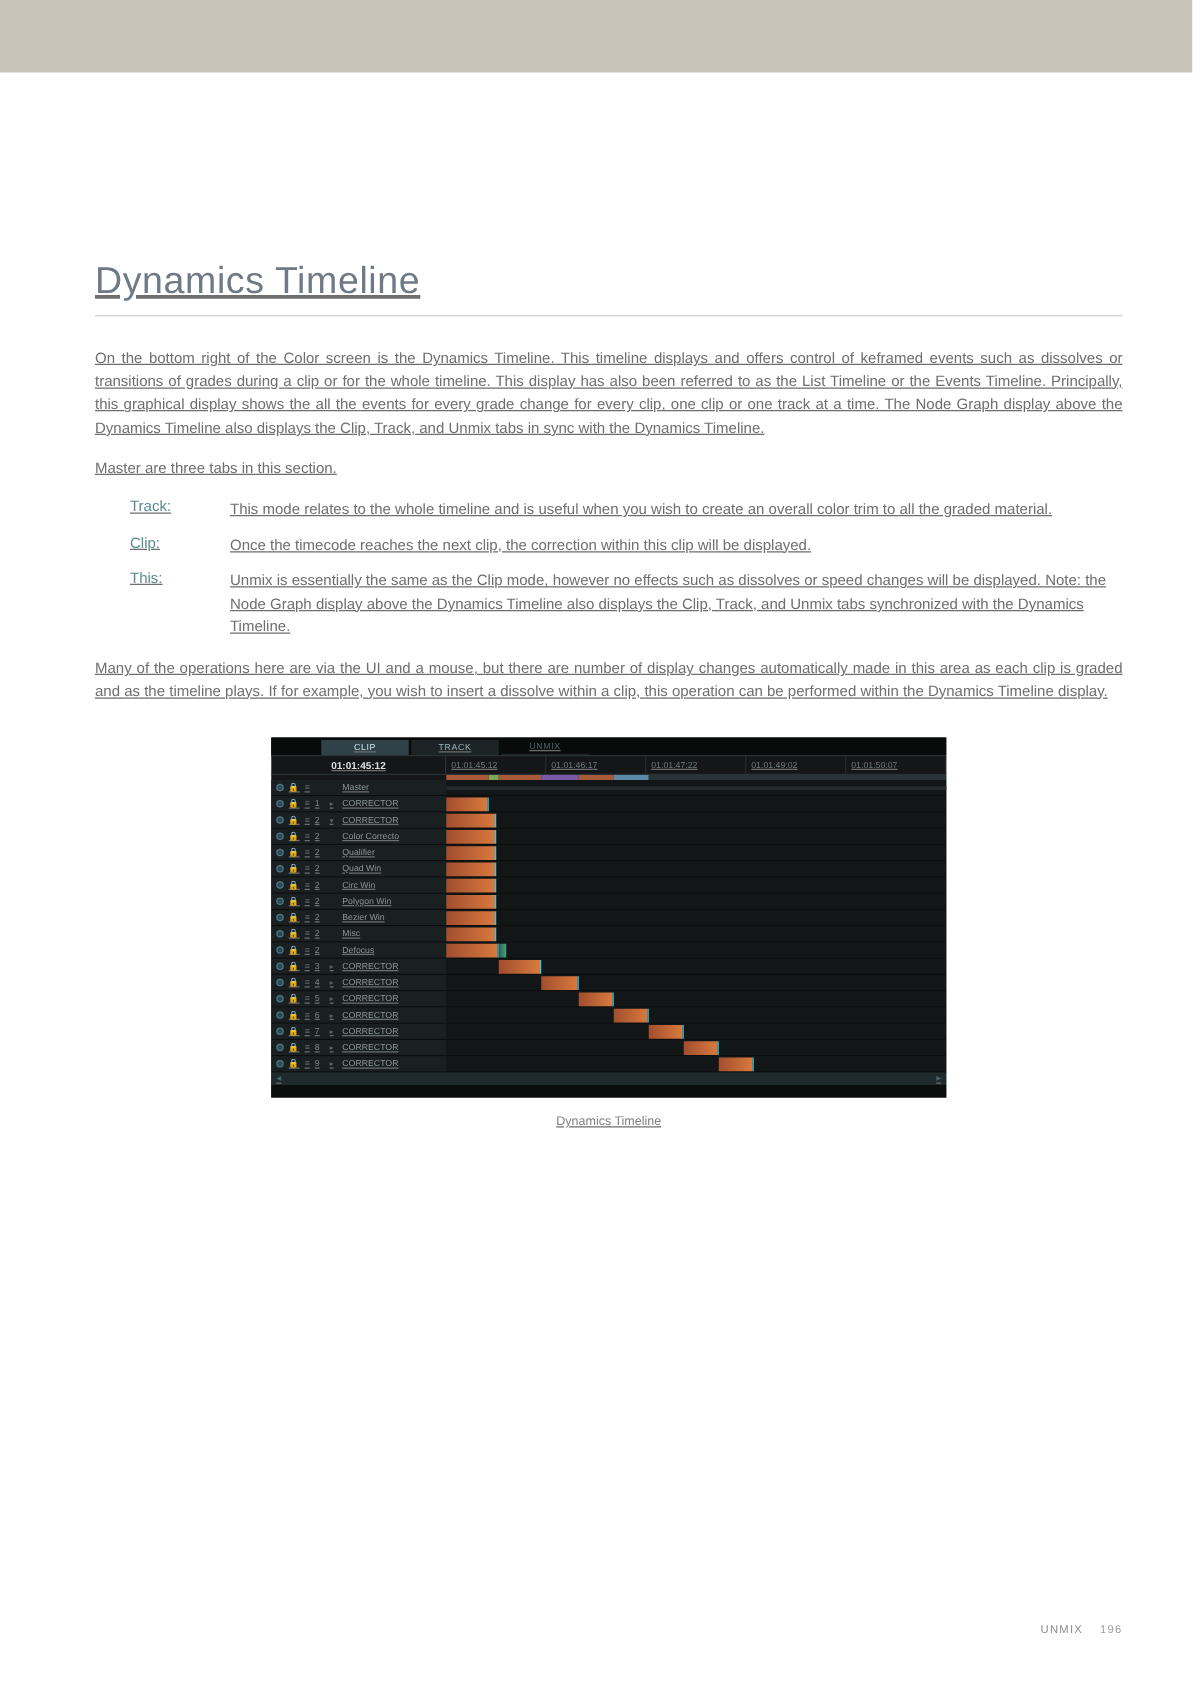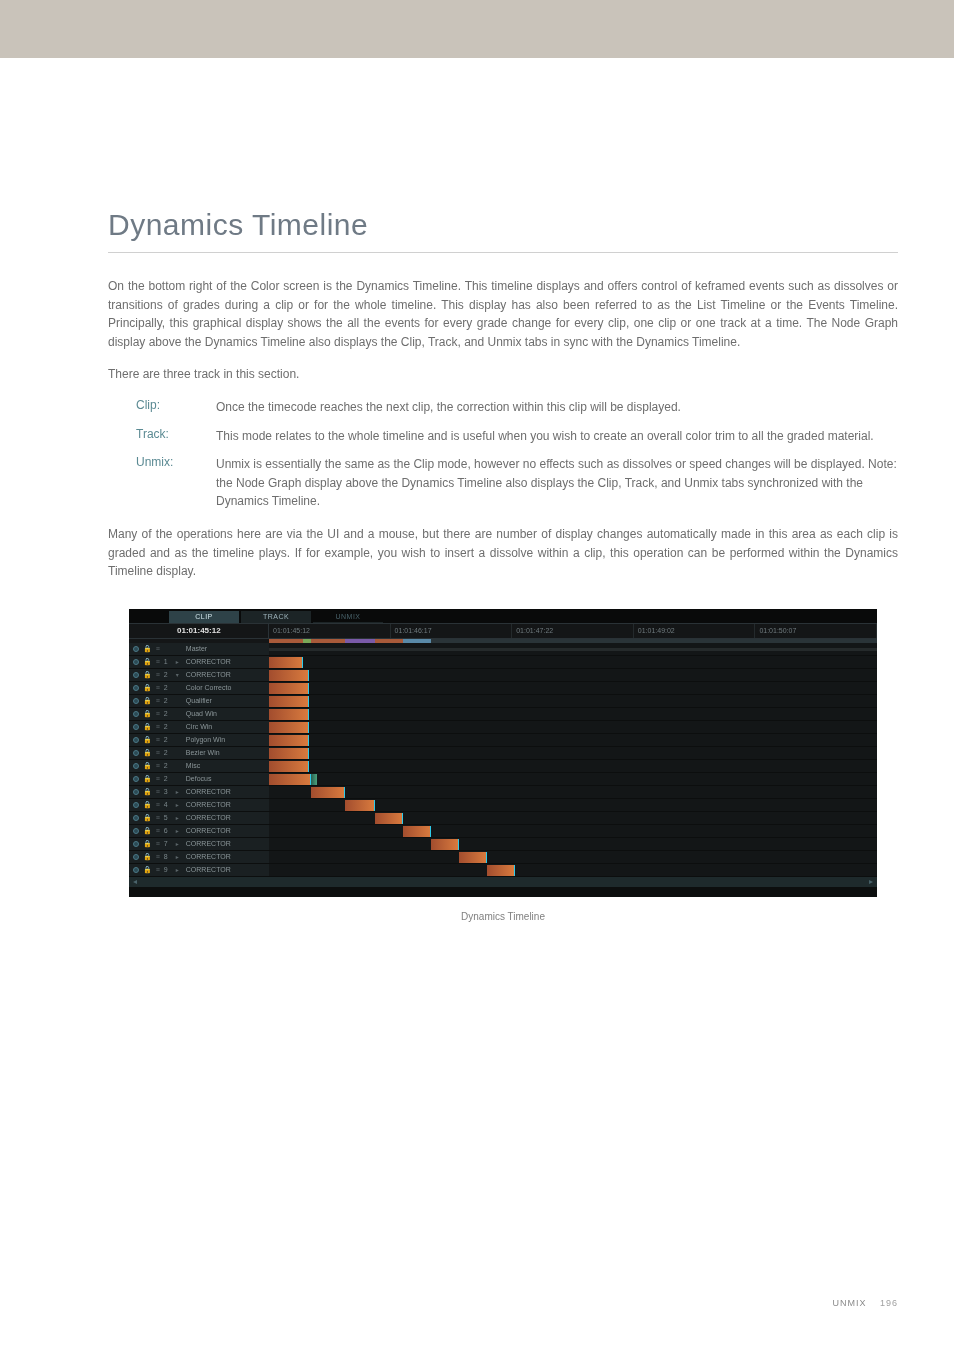--- a/index.html
+++ b/index.html
@@ -6,21 +6,22 @@
   body {
     background: #ffffff;
     font-family: -apple-system, BlinkMacSystemFont, "Segoe UI", Helvetica, Arial, sans-serif;
     color: #6e6e6e;
     width: 954px;
     height: 1350px;
     position: relative;
   }
   .top-bar { height: 58px; background: #c9c3ba; }
   .content {
-    padding: 150px 56px 0 108px;
+    padding: 150px 56px 0 76px;
+    text-decoration: underline;
   }
   h1 {
     color: #6f7a85;
     font-weight: 300;
     font-size: 30px;
     letter-spacing: 0.5px;
     padding-bottom: 10px;
     border-bottom: 1px solid #d0d0d0;
     margin-bottom: 24px;
   }
@@ -41,21 +42,21 @@
     padding-left: 28px;
   }
   .def-desc {
     font-size: 12px;
     line-height: 1.55;
     color: #6e6e6e;
   }
   
   .shot-wrap {
     margin: 28px auto 4px auto;
-    width: 748px;
+    width: 540px;
   }
   .shot {
     background: #141617;
     width: 100%;
     font-size: 8px;
     color: #aeb6ba;
     position: relative;
   }
   .tabs {
     display: flex;
@@ -181,33 +182,33 @@
 </head>
 <body>
 
 <div class="top-bar"></div>
 
 <div class="content">
 
   <h1>Dynamics Timeline</h1>
 
   <p class="body">On the bottom right of the Color screen is the Dynamics Timeline. This timeline displays and offers control of keframed events such as dissolves or transitions of grades during a clip or for the whole timeline. This display has also been referred to as the List Timeline or the Events Timeline. Principally, this graphical display shows the all the events for every grade change for every clip, one clip or one track at a time. The Node Graph display above the Dynamics Timeline also displays the Clip, Track, and Unmix tabs in sync with the Dynamics Timeline.</p>
-  <p class="body">There are three track in this section.</p>
+  <p class="body">Master are three tabs in this section.</p>
 
   <div class="defs" id="defs">
+      <div class="def-row">
+        <div class="def-term">Track:</div>
+        <div class="def-desc">This mode relates to the whole timeline and is useful when you wish to create an overall color trim to all the graded material.</div>
+      </div>
       <div class="def-row">
         <div class="def-term">Clip:</div>
         <div class="def-desc">Once the timecode reaches the next clip, the correction within this clip will be displayed.</div>
       </div>
       <div class="def-row">
-        <div class="def-term">Track:</div>
-        <div class="def-desc">This mode relates to the whole timeline and is useful when you wish to create an overall color trim to all the graded material.</div>
-      </div>
-      <div class="def-row">
-        <div class="def-term">Unmix:</div>
+        <div class="def-term">This:</div>
         <div class="def-desc">Unmix is essentially the same as the Clip mode, however no effects such as dissolves or speed changes will be displayed. Note: the Node Graph display above the Dynamics Timeline also displays the Clip, Track, and Unmix tabs synchronized with the Dynamics Timeline.</div>
       </div>
     </div>
 
   <p class="body">Many of the operations here are via the UI and a mouse, but there are number of display changes automatically made in this area as each clip is graded and as the timeline plays. If for example, you wish to insert a dissolve within a clip, this operation can be performed within the Dynamics Timeline display.</p>
 
   <div class="shot-wrap">
     <div class="shot">
       <div class="tabs">
         <div class="tab active">CLIP</div>

